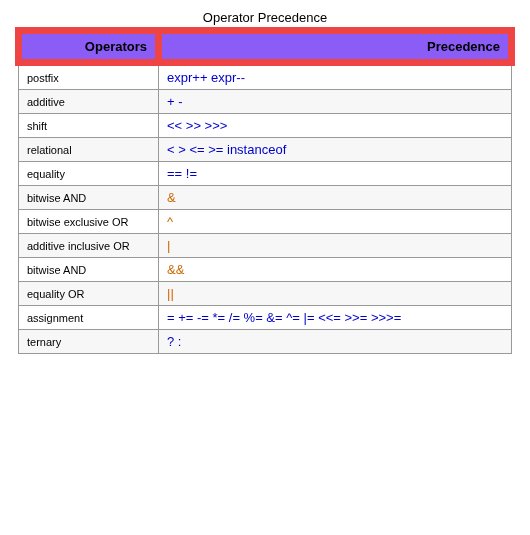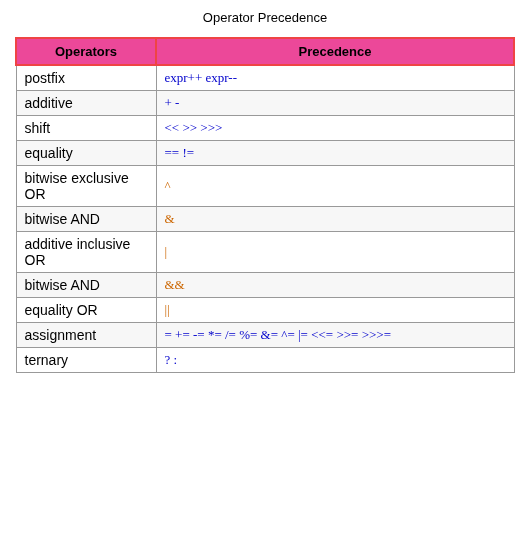--- a/index.html
+++ b/index.html
@@ -17,49 +17,49 @@
       padding: 10px;
       width: 530px;
       min-height: 535px;
     }
     .container {
       width: 500px;
     }
     .table-title {
       text-align: center;
       font-size: 13px;
-      margin-bottom: 12px;
+      margin-bottom: 2px;
       color: #000;
     }
     table {
       width: 100%;
       border-collapse: collapse;
       border: 1px solid #999;
     }
     th {
-      background: #ec4899;
-      border: 2px solid #ef4444;
+      background: #8b5cf6;
+      border: 7px solid #ef4444;
       padding: 5px 8px;
-      text-align: center;
+      text-align: right;
       font-weight: bold;
       font-size: 13px;
     }
     td {
       border: 1px solid #999;
       padding: 4px 8px;
       vertical-align: middle;
-      font-size: 14px;
+      font-size: 11px;
     }
     td:first-child {
       width: 140px;
       color: #000;
     }
     td:last-child {
       color: #0000cc;
-      font-family: Liberation Serif, serif;
+      font-family: Liberation Sans, sans-serif;
       font-size: 13px;
     }
     tr:nth-child(odd) td {
       background: #ffffff;
     }
     tr:nth-child(even) td {
       background: #f7f7f7;
     }
   </style>
 </head>
@@ -81,30 +81,34 @@
         </tr>
         <tr>
           <td>additive</td>
           <td>+ -</td>
         </tr>
         <tr>
           <td>shift</td>
           <td>&lt;&lt; &gt;&gt; &gt;&gt;&gt;</td>
         </tr>
         <tr>
+          <td>relational</td>
+          <td>&lt; &gt; &lt;= &gt;= instanceof</td>
+        </tr>
+        <tr>
           <td>equality</td>
           <td>== !=</td>
         </tr>
         <tr>
+          <td>bitwise AND</td>
+          <td style="color: rgb(204, 102, 0);">&amp;</td>
+        </tr>
+        <tr>
           <td>bitwise exclusive OR</td>
           <td style="color: rgb(204, 102, 0);">^</td>
-        </tr>
-        <tr>
-          <td>bitwise AND</td>
-          <td style="color: rgb(204, 102, 0);">&amp;</td>
         </tr>
         <tr>
           <td>additive inclusive OR</td>
           <td style="color: rgb(204, 102, 0);">|</td>
         </tr>
         <tr>
           <td>bitwise AND</td>
           <td style="color: rgb(204, 102, 0);">&amp;&amp;</td>
         </tr>
         <tr>

